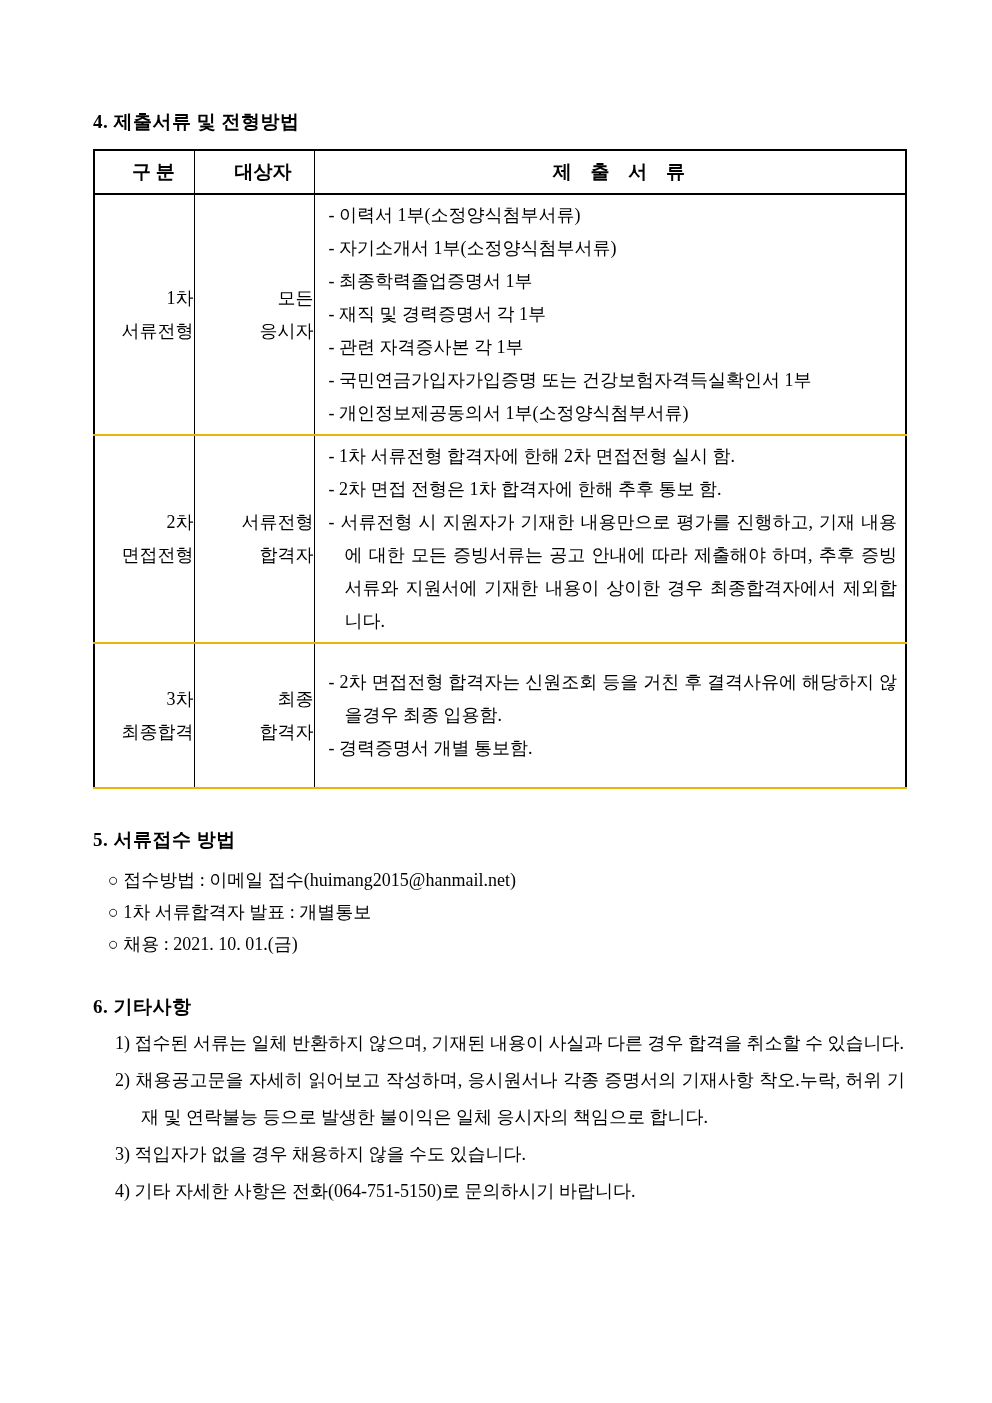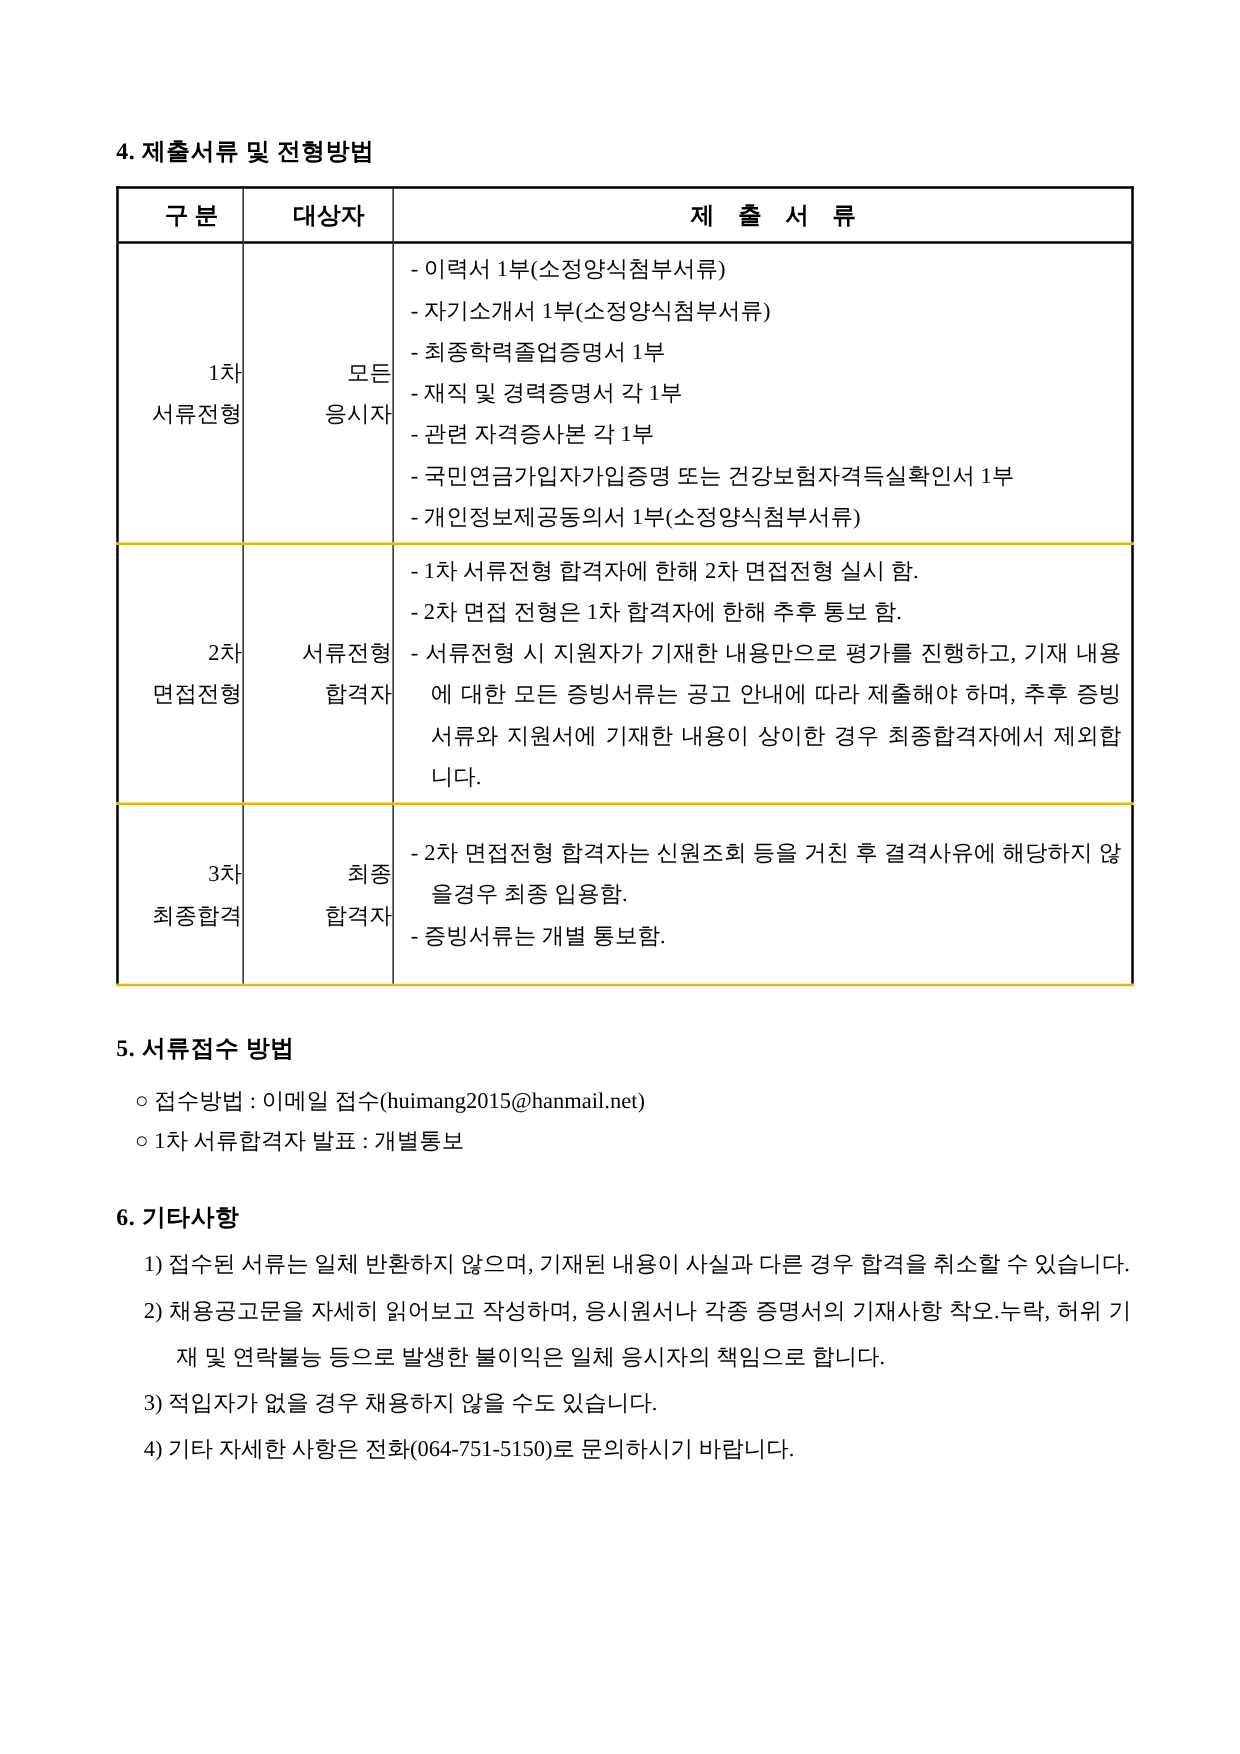--- a/index.html
+++ b/index.html
@@ -128,30 +128,31 @@
           <p class="li">- 서류전형 시 지원자가 기재한 내용만으로 평가를 진행하고, 기재 내용에 대한 모든 증빙서류는 공고 안내에 따라 제출해야 하며, 추후 증빙서류와 지원서에 기재한 내용이 상이한 경우 최종합격자에서 제외합니다.</p>
         </td>
       </tr>
       <tr class="row-3">
         <td class="col1 cell-center">3차
 최종합격</td>
         <td class="col2 cell-center">최종
 합격자</td>
         <td class="col3 cell-docs">
           <p class="li">- 2차 면접전형 합격자는 신원조회 등을 거친 후 결격사유에 해당하지 않을경우 최종 입용함.</p>
-          <p class="li">- 증빙서류는 개별 통보함.</p>
+          <p class="li">- 경력증명서 개별 통보함.</p>
         </td>
       </tr>
     </tbody>
   </table>
 
   <h2 class="sec-heading sec5-heading">5. 서류접수 방법</h2>
   <div class="bullet-list">
     <p class="bullet">○ 접수방법 : 이메일 접수(huimang2015@hanmail.net)</p>
     <p class="bullet">○ 1차 서류합격자 발표 : 개별통보</p>
+    <p class="bullet">○ 채용 : 2021. 10. 01.(금)</p>
   </div>
 
   <h2 class="sec-heading sec6-heading">6. 기타사항</h2>
   <div class="numbered-list">
     <p class="numbered">1) 접수된 서류는 일체 반환하지 않으며, 기재된 내용이 사실과 다른 경우 합격을 취소할 수 있습니다.</p>
     <p class="numbered">2) 채용공고문을 자세히 읽어보고 작성하며, 응시원서나 각종 증명서의 기재사항 착오.누락, 허위 기재 및 연락불능 등으로 발생한 불이익은 일체 응시자의 책임으로 합니다.</p>
     <p class="numbered">3) 적입자가 없을 경우 채용하지 않을 수도 있습니다.</p>
     <p class="numbered">4) 기타 자세한 사항은 전화(064-751-5150)로 문의하시기 바랍니다.</p>
   </div>
 

